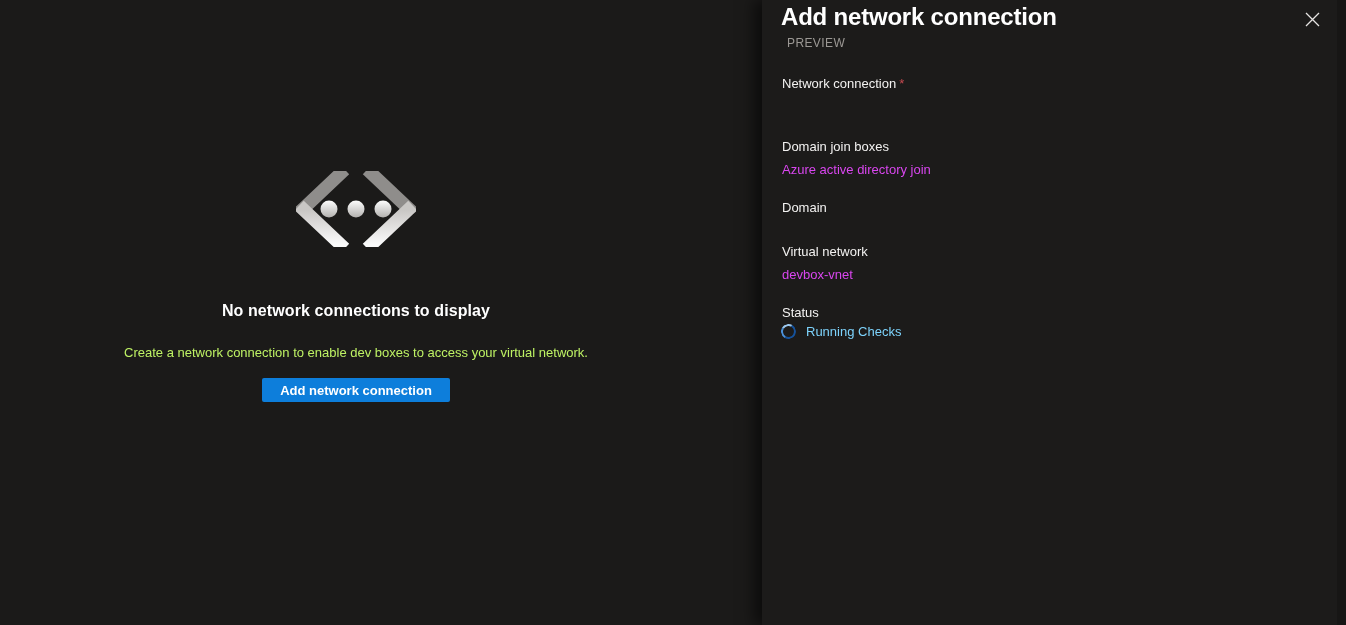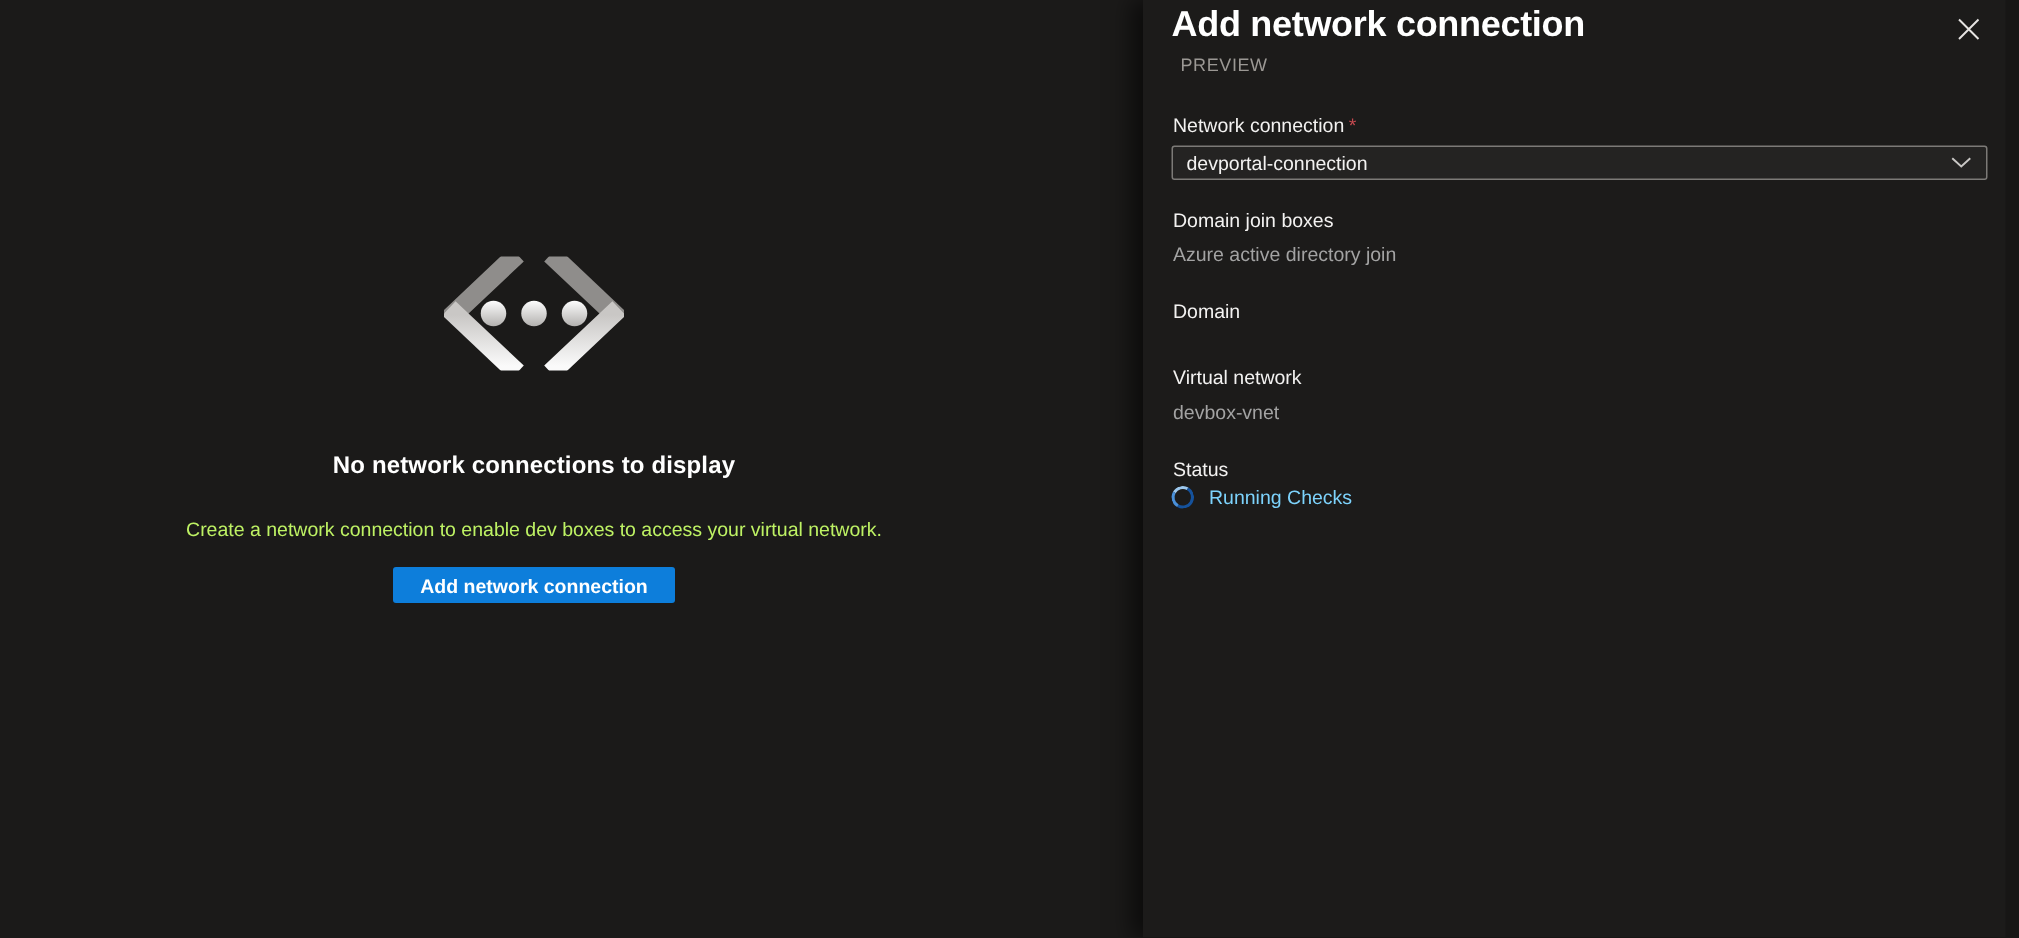--- a/index.html
+++ b/index.html
@@ -59,21 +59,21 @@
     position:absolute; top:9px; right:24px; width:20px; height:20px;
     background:transparent; border:none; cursor:pointer;
     display:flex; align-items:center; justify-content:center; padding:0;
   }
 
   .field-label {
     position:absolute; left:20px; font-size:13px; line-height:16px; color:#f3f2f1;
     white-space:nowrap;
   }
   .field-value {
-    position:absolute; left:20px; font-size:13px; line-height:16px; color:#a3a3a3;
+    position:absolute; left:20px; font-size:13px; line-height:16px; color:#d946ef;
     white-space:nowrap;
   }
   .required { color:#c5494f; margin-left:3px; }
 
   .dropdown {
     position:absolute; left:19px; top:97px; width:544px; height:23px;
     background:#242322; border:1px solid #7c7a77; border-radius:2px;
     display:flex; align-items:center; padding:0 9px; cursor:pointer;
   }
   .dropdown-text {
@@ -145,28 +145,20 @@
   <button class="close-btn">
     <svg width="15" height="15" viewBox="0 0 15 15">
       <path d="M1 1 L14 14 M14 1 L1 14" stroke="#e6e4e2" stroke-width="1.3" fill="none"></path>
     </svg>
   </button>
 
   <div class="field-label" style="top:76px">
     <span>Network connection</span><span class="required">*</span>
   </div>
 
-  <div class="dropdown">
-    <span class="dropdown-text">devportal-connection</span>
-    <span class="dropdown-chevron">
-      <svg width="15" height="9" viewBox="0 0 15 9">
-        <path d="M1.5 1.5 L7.5 7 L13.5 1.5" stroke="#c8c6c4" stroke-width="1.3" fill="none"></path>
-      </svg>
-    </span>
-  </div>
 
   <div class="field-label" style="top:139px">Domain join boxes</div>
   <div class="field-value" style="top:162px">Azure active directory join</div>
 
   <div class="field-label" style="top:200px">Domain</div>
   <div class="field-value" style="top:223px"></div>
 
   <div class="field-label" style="top:244px">Virtual network</div>
   <div class="field-value" style="top:267px">devbox-vnet</div>
 

